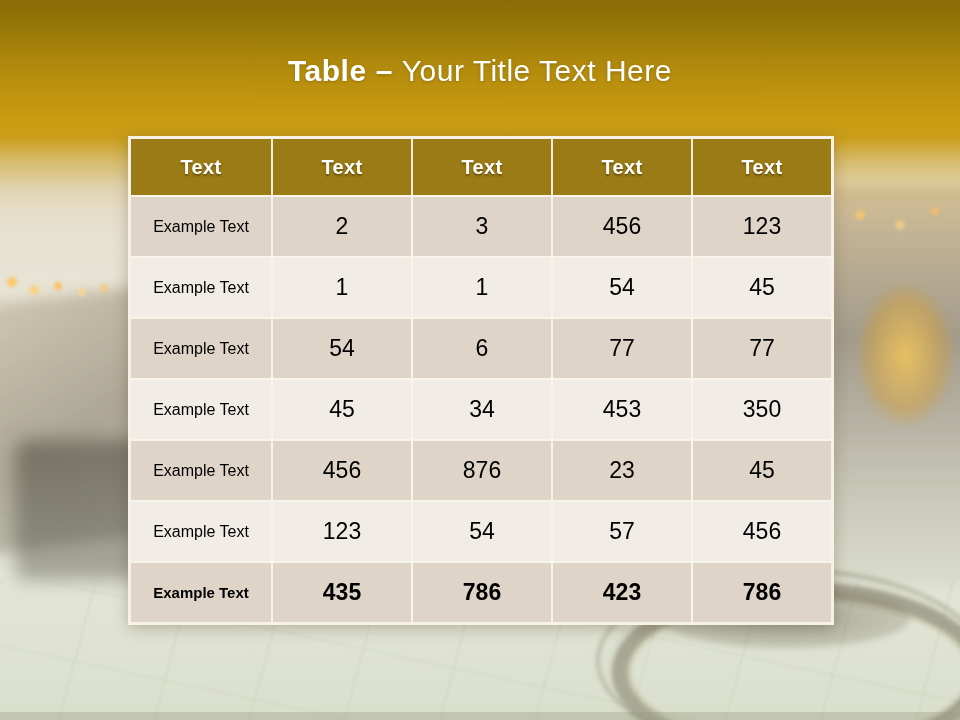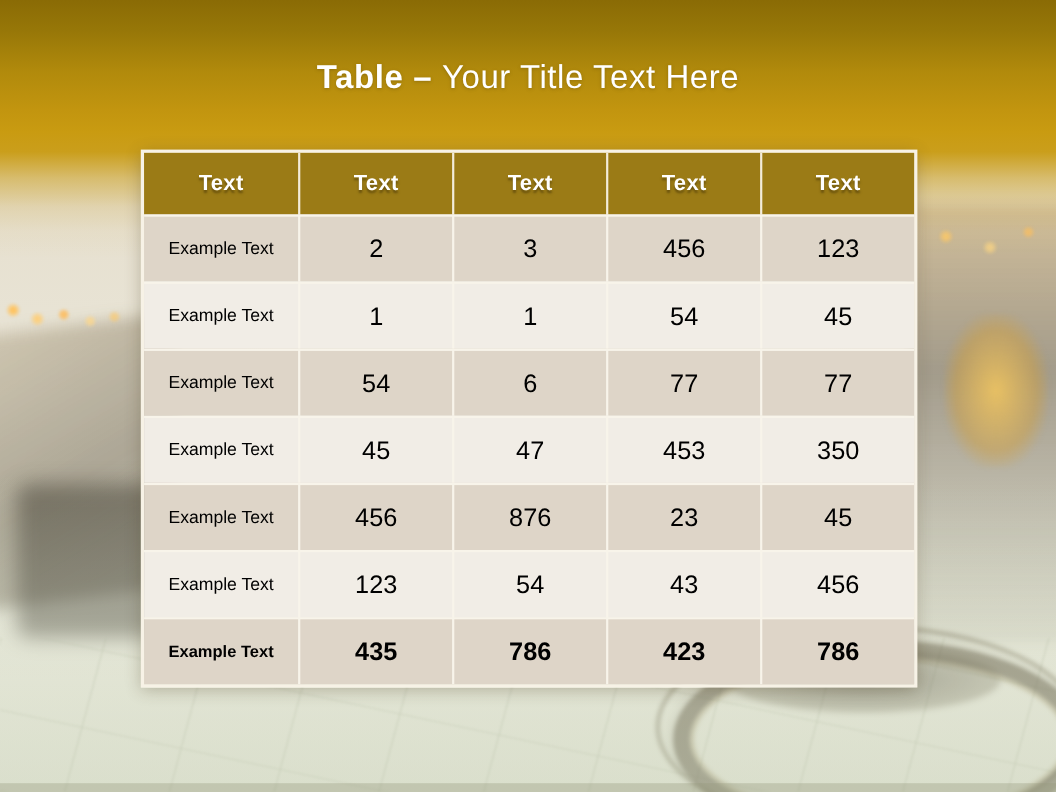--- a/index.html
+++ b/index.html
@@ -140,36 +140,36 @@
       <tr class="odd">
         <td class="lbl">Example Text</td>
         <td class="num">54</td>
         <td class="num">6</td>
         <td class="num">77</td>
         <td class="num">77</td>
       </tr>
       <tr class="even">
         <td class="lbl">Example Text</td>
         <td class="num">45</td>
-        <td class="num">47</td>
+        <td class="num">34</td>
         <td class="num">453</td>
         <td class="num">350</td>
       </tr>
       <tr class="odd">
         <td class="lbl">Example Text</td>
         <td class="num">456</td>
         <td class="num">876</td>
         <td class="num">23</td>
         <td class="num">45</td>
       </tr>
       <tr class="even">
         <td class="lbl">Example Text</td>
         <td class="num">123</td>
         <td class="num">54</td>
-        <td class="num">43</td>
+        <td class="num">57</td>
         <td class="num">456</td>
       </tr>
       <tr class="odd bold-row">
         <td class="lbl">Example Text</td>
         <td class="num">435</td>
         <td class="num">786</td>
         <td class="num">423</td>
         <td class="num">786</td>
       </tr>
     </tbody>

